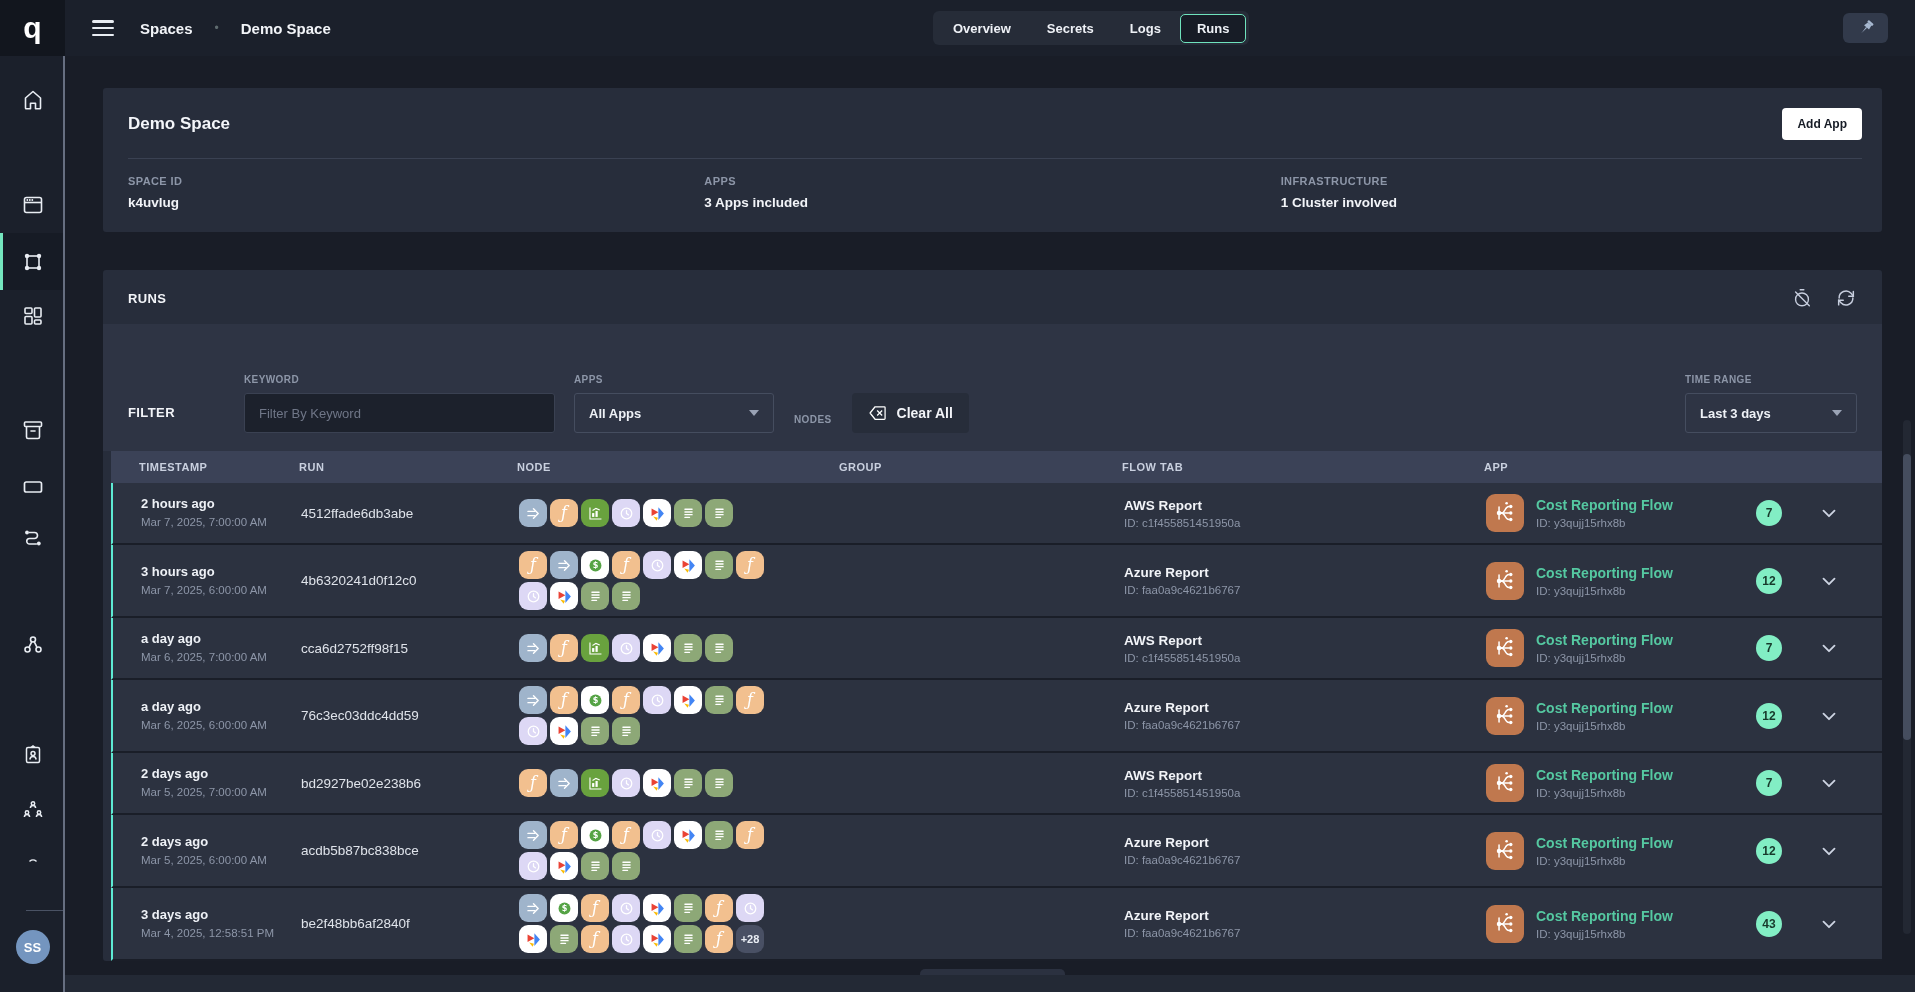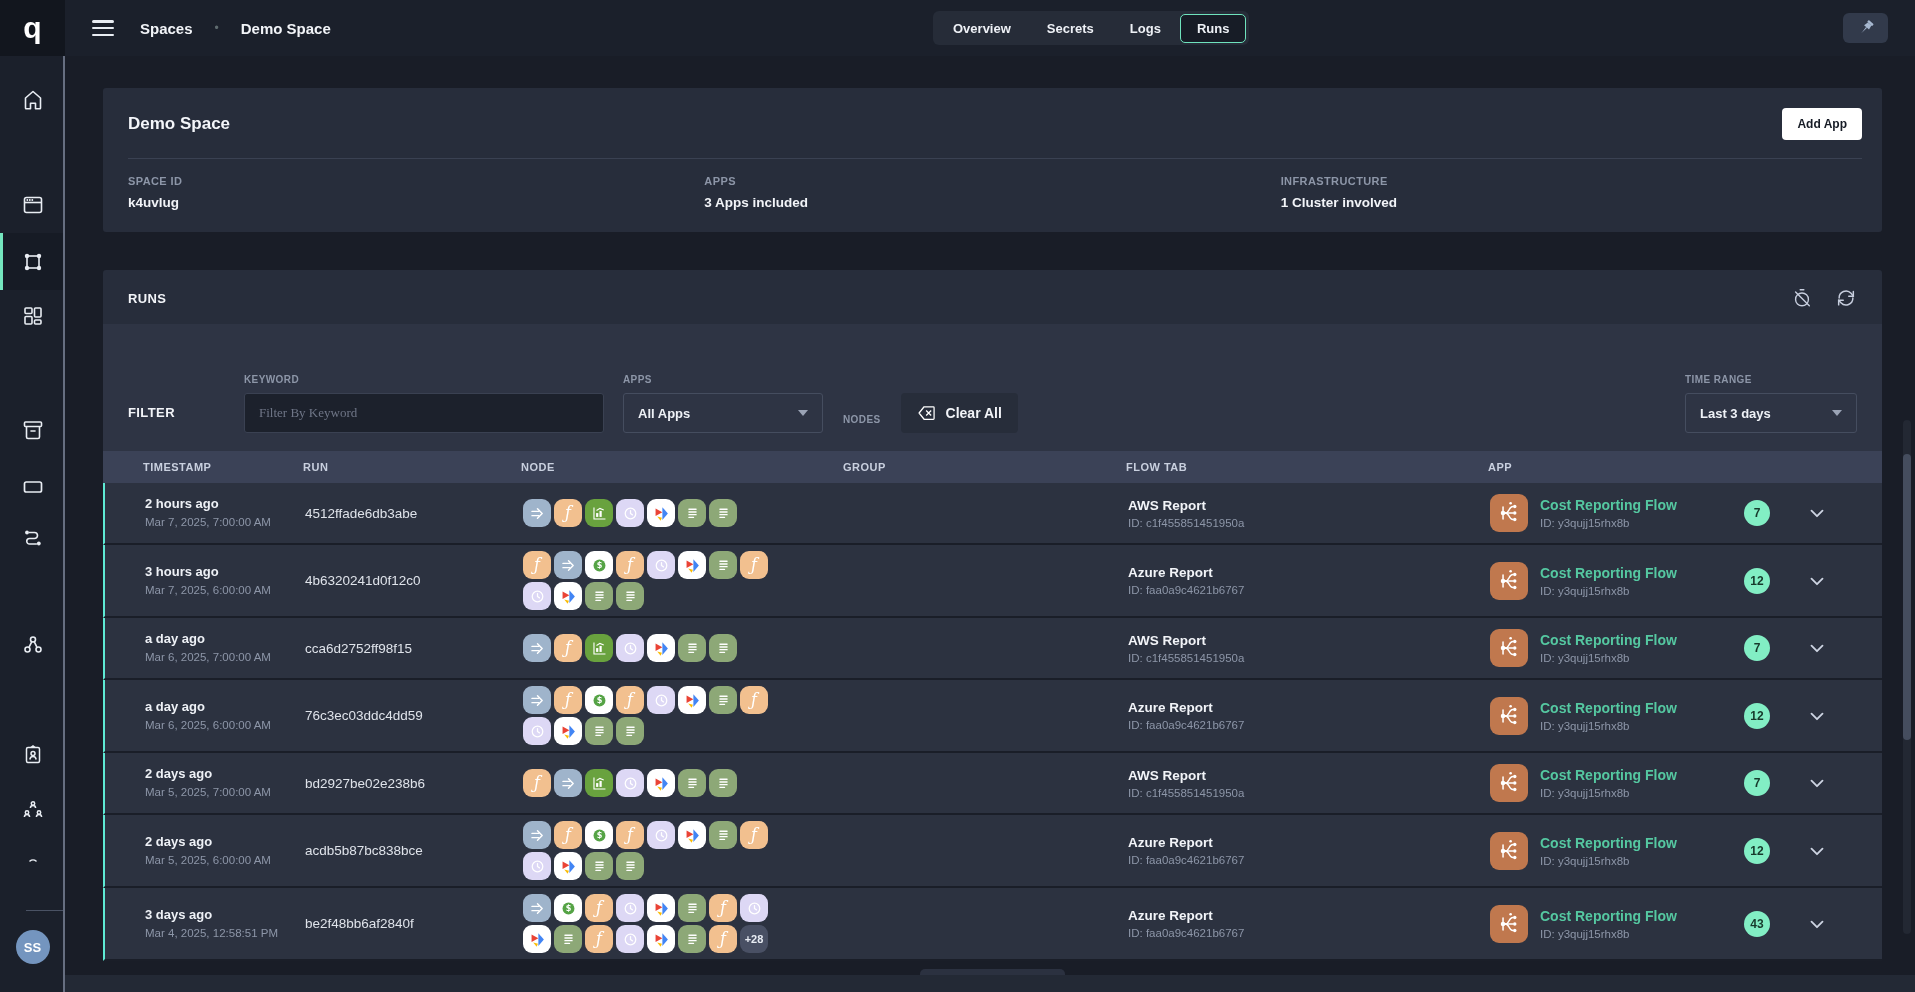--- a/index.html
+++ b/index.html
@@ -55,36 +55,36 @@
   .runs-head { display:flex; align-items:center; padding:17px 25px 15px; }
   .runs-title { color:#f2f4f8; font-size:13px; font-weight:bold; letter-spacing:.4px; }
   .head-tools { margin-left:auto; display:flex; gap:22px; }
   .icon-btn { background:none; border:none; cursor:pointer; width:22px; height:22px; padding:0; }
   .icon-btn svg { width:22px; height:22px; display:block; }
 
   .filter-strip { background:#2e3444; padding:14px 25px 18px; display:flex; align-items:flex-end; }
   .filter-label { width:116px; color:#f2f4f8; font-size:13px; font-weight:bold; letter-spacing:.4px; padding-bottom:13px; }
   .fgroup { display:flex; flex-direction:column; }
   .fg-label { color:#8d96a8; font-size:10px; font-weight:bold; letter-spacing:.4px; margin-bottom:8px;margin-top:36px; }
-  .kw-input { width:360px; height:40px; background:#1c212c; border:1px solid #3a4152; border-radius:3px;
-    color:#e8ecf3; font-size:13px; padding:0 14px; font-family:Liberation Serif, serif; }
+  .kw-input { width:311px; height:40px; background:#1c212c; border:1px solid #3a4152; border-radius:3px;
+    color:#e8ecf3; font-size:13px; padding:0 14px; font-family:Liberation Sans, sans-serif; }
   .kw-input::placeholder { color:#6f7687; }
   .select { width:200px; height:40px; border:1px solid #454d5f; border-radius:3px; background:transparent;
     display:flex; align-items:center; justify-content:space-between; padding:0 14px; cursor:pointer; }
   .select-val { color:#eef1f6; font-size:13px; font-weight:bold; }
   .caret { width:0; height:0; border-left:5px solid transparent; border-right:5px solid transparent; border-top:6px solid #9aa3b5; }
   .gap19 { margin-left:19px; } .gap20 { margin-left:20px; }
   .clear-btn { margin-left:20px; height:40px; background:#272d3a; border:none; border-radius:4px;
     display:flex; align-items:center; gap:9px; padding:0 16px; cursor:pointer; }
   .clear-btn span { color:#f2f4f8; font-size:14px; font-weight:bold; }
   .time-group { margin-left:auto; }
   .time-select { width:172px; }
 
   
-  .thead, .trow { display:grid; grid-template-columns:160px 218px 322px 283px 362px 1fr 70px 50px; padding:0 40px; }
+  .thead, .trow { display:grid; grid-template-columns:160px 218px 322px 283px 362px 1fr 70px 50px; padding:0 28px;margin-left:8px; }
   .thead { height:32px; background:#3b4257; align-items:center; }
   .th { color:#c9d0df; font-size:11px; font-weight:bold; letter-spacing:.5px; }
   .trow { background:#2c3240; border-bottom:2px solid #1a1e28; border-left:2px solid #5eead4;
     align-items:center; min-height:62px; padding-top:6px; padding-bottom:6px; cursor:pointer; }
   .t-rel { color:#eef1f6; font-size:13px; font-weight:bold; }
   .t-abs { color:#8d96a8; font-size:11.5px; margin-top:4px; line-height:1.3; padding-right:24px; }
   .run-id { color:#dfe3ea; font-size:13.5px; }
   .nodes { display:flex; flex-wrap:wrap; gap:3px; width:252px; }
   .tile { width:28px; height:28px; border-radius:9px; display:flex; align-items:center; justify-content:center; }
   .tile svg { width:17px; height:17px; display:block; }

